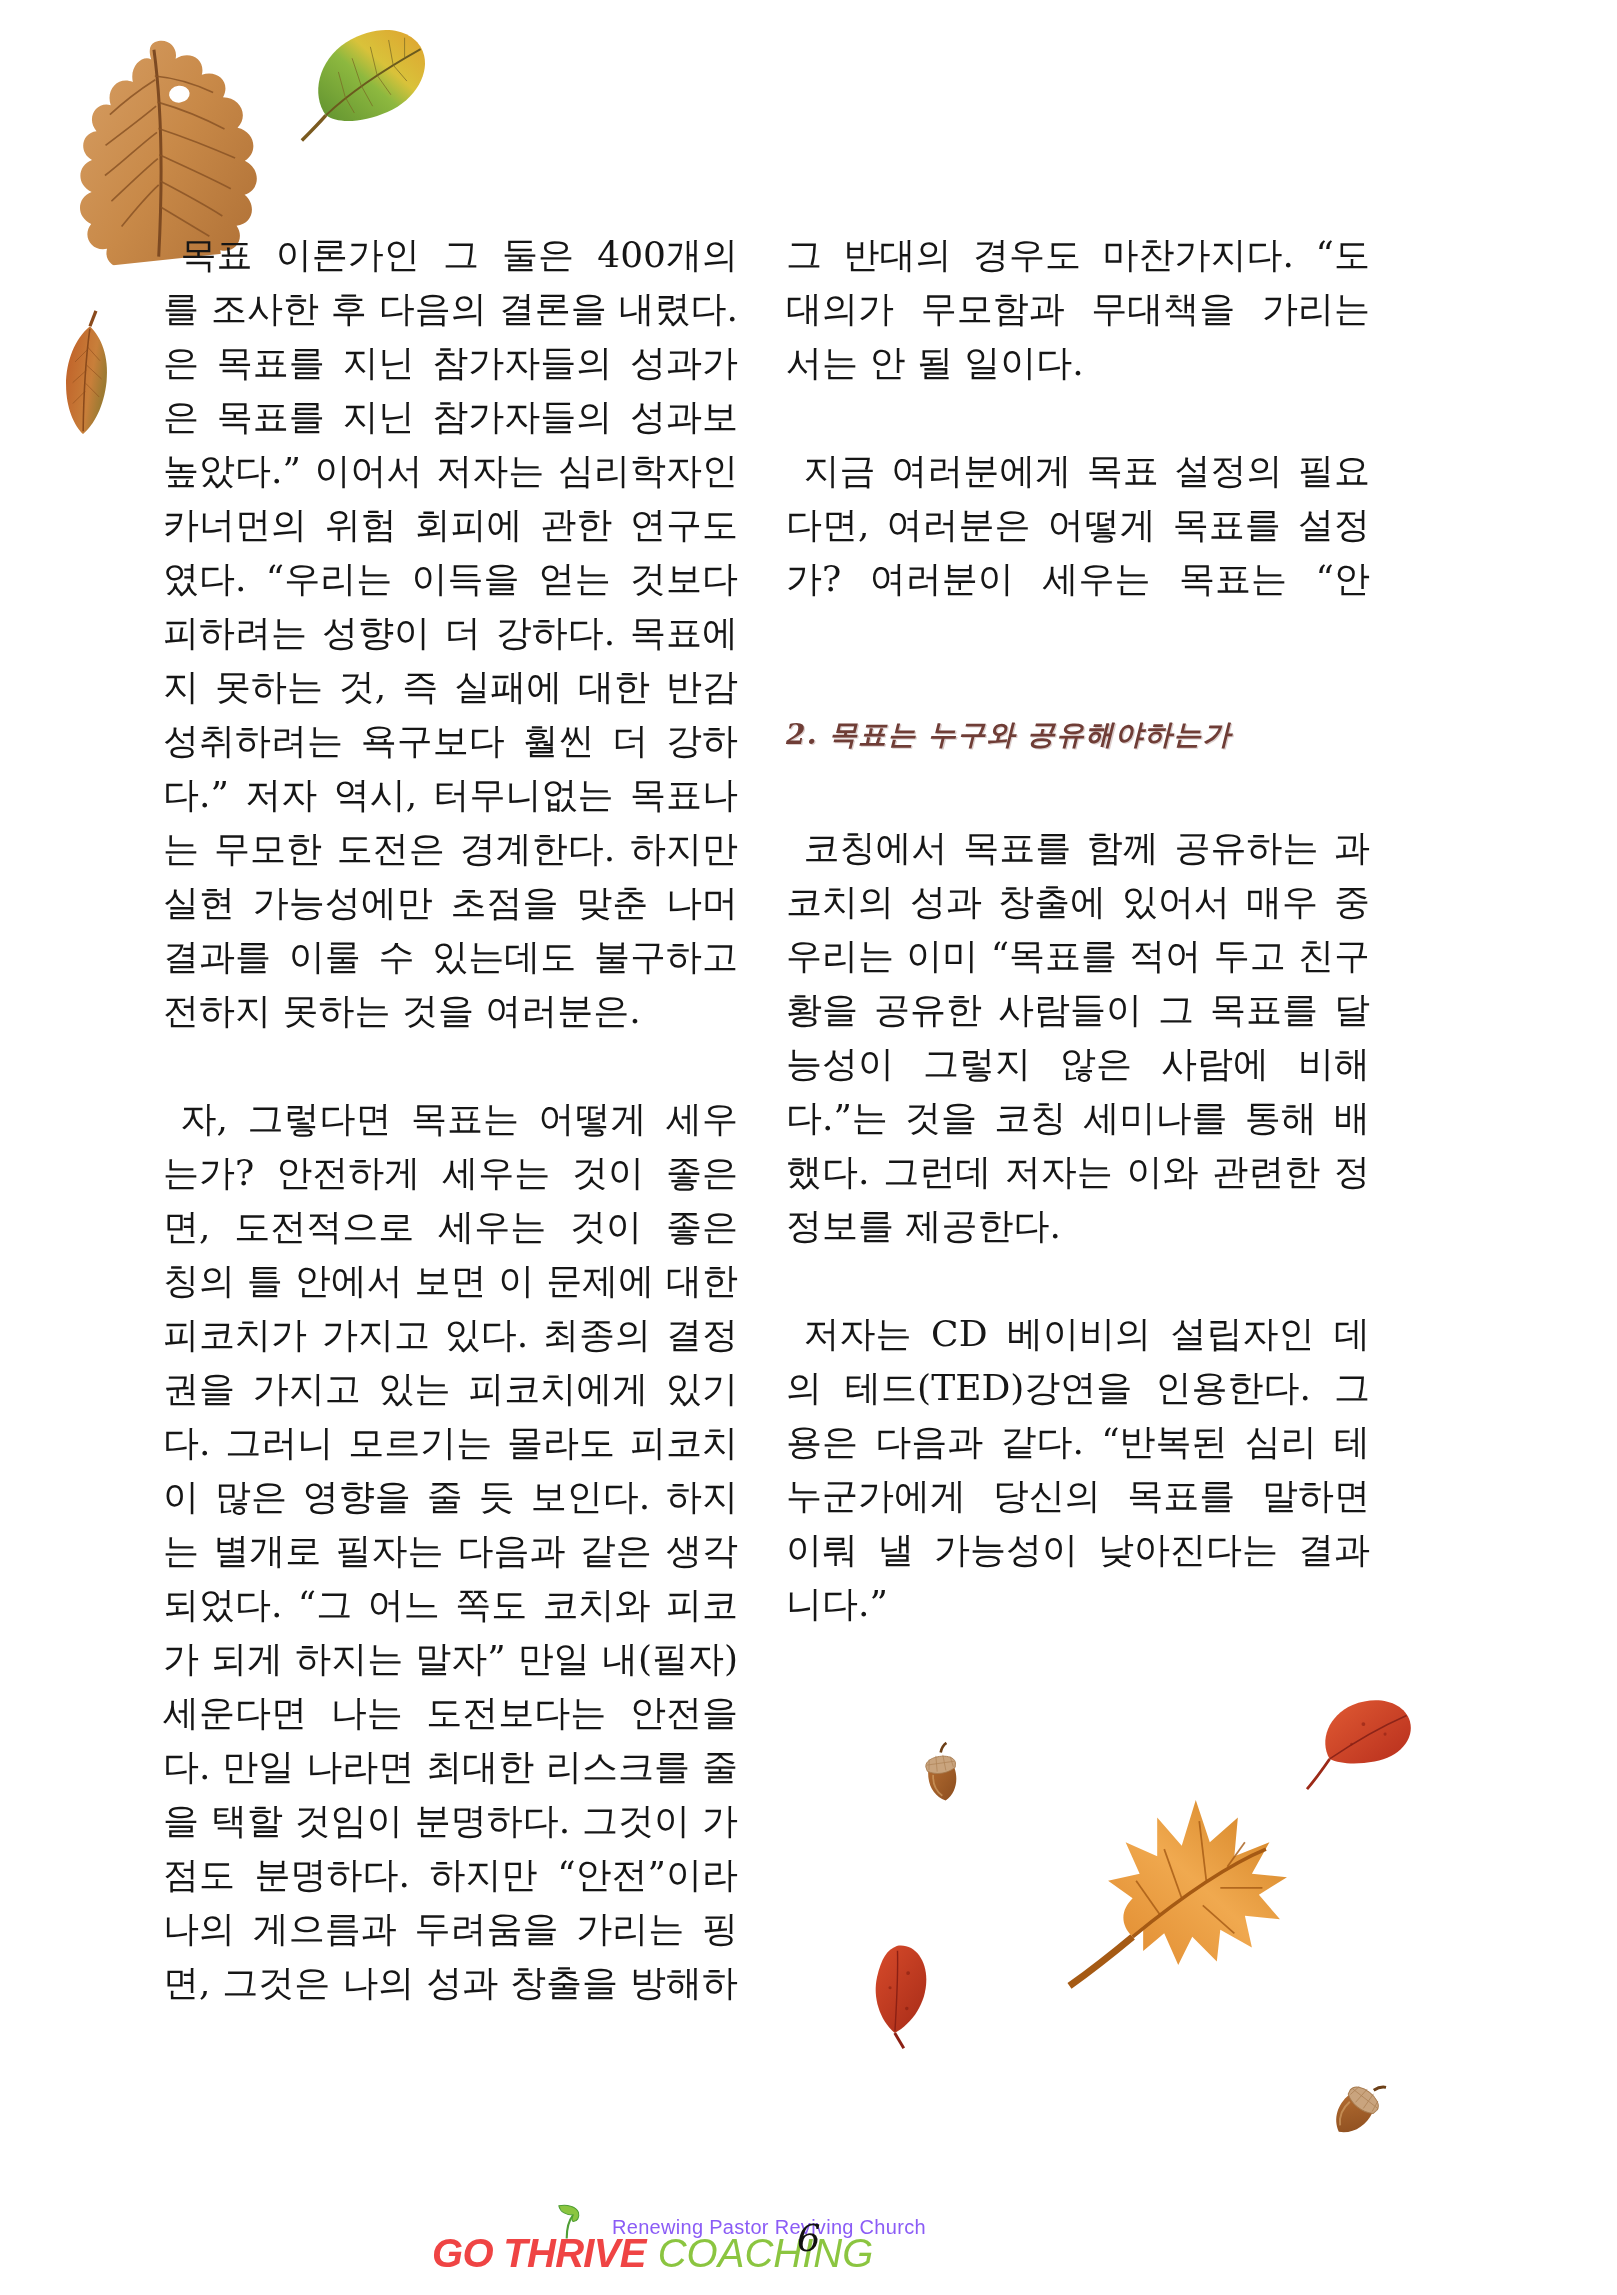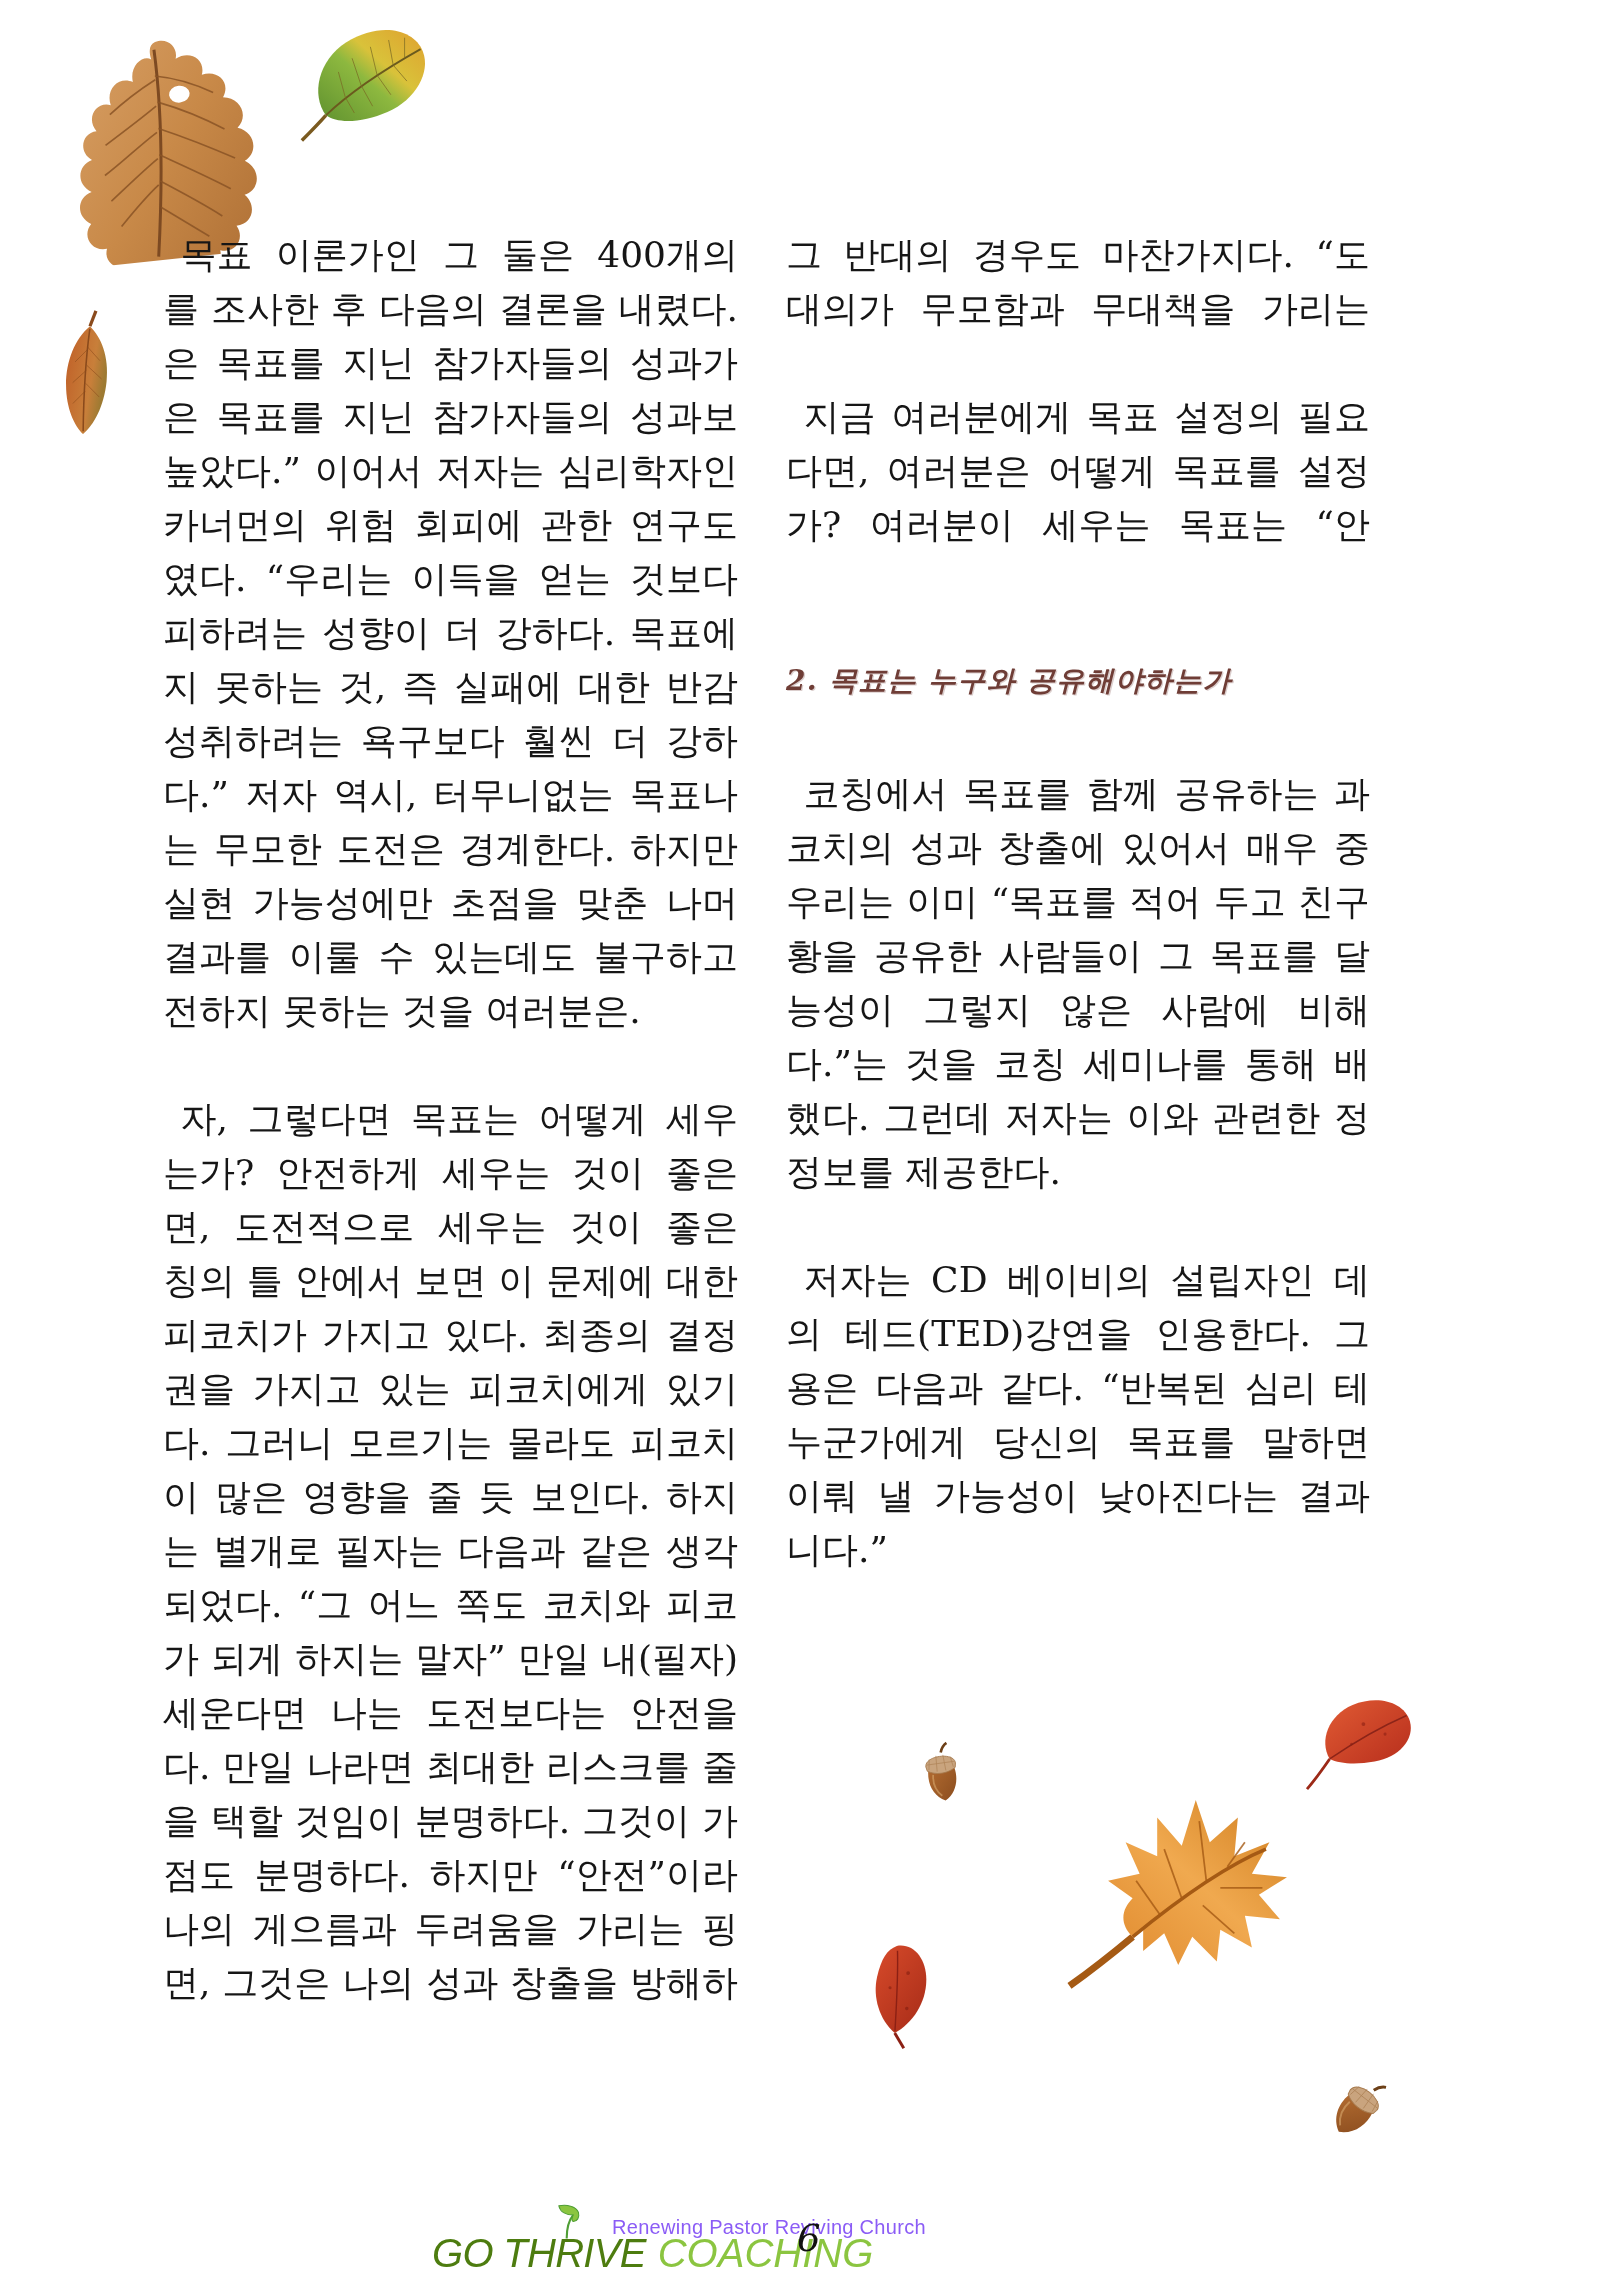--- a/index.html
+++ b/index.html
@@ -17,21 +17,21 @@
   .section-heading{margin:105px 0 62px 0;font-size:28px;line-height:48px;font-weight:bold;
         font-style:italic;letter-spacing:1.3px;color:#6f3d36;
         text-shadow:1.3px 1.3px 0 rgba(111,61,54,0.25);}
   
   .deco{position:absolute;pointer-events:none;}
   
   .footer-tagline{position:absolute;left:612px;top:2216px;width:391px;
         font-family:"Liberation Sans",sans-serif;font-size:20px;color:#8b5cf6;letter-spacing:0.3px;}
   .logo-row{position:absolute;left:432px;top:2233px;white-space:nowrap;
         font-family:"Liberation Sans",sans-serif;font-style:italic;font-size:40px;line-height:40px;}
-  .logo-bold{font-weight:400;color:#4d7c0f;letter-spacing:-0.7px;}
+  .logo-bold{font-weight:700;color:#ef4444;letter-spacing:-0.7px;}
   .logo-light{font-weight:400;color:#8bc540;margin-left:12px;letter-spacing:0px;}
   .logo-leaf{position:absolute;left:551px;top:2203px;}
   .page-number{position:absolute;left:797px;top:2217px;font-size:37px;font-style:italic;
         color:#111;font-family:"DejaVu Serif",serif;}
 </style>
 </head>
 <body>
 
 <div class="page">
 
@@ -153,20 +153,21 @@
         <div class="line">점도 분명하다. 하지만 “안전”이라는 대의가</div>
         <div class="line">나의 게으름과 두려움을 가리는 핑계가 된다</div>
         <div class="line">면, 그것은 나의 성과 창출을 방해하게 될 것</div>
       </div>
   </div>
 
   <div class="col col-right">
     <div class="para">
         <div class="line">그 반대의 경우도 마찬가지다. “도전”이라는</div>
         <div class="line">대의가 무모함과 무대책을 가리는 핑계가 되</div>
+        <div class="line">서는 안 될 일이다.</div>
       </div>
     <div class="para indent">
         <div class="line">지금 여러분에게 목표 설정의 필요가 생긴</div>
         <div class="line">다면, 여러분은 어떻게 목표를 설정하겠는</div>
         <div class="line">가? 여러분이 세우는 목표는 “안전”인가? 아</div>
       </div>
     <div class="section-heading">2. 목표는 누구와 공유해야하는가</div>
     <div class="para indent">
         <div class="line">코칭에서 목표를 함께 공유하는 과정은 피</div>
         <div class="line">코치의 성과 창출에 있어서 매우 중요하다.</div>

